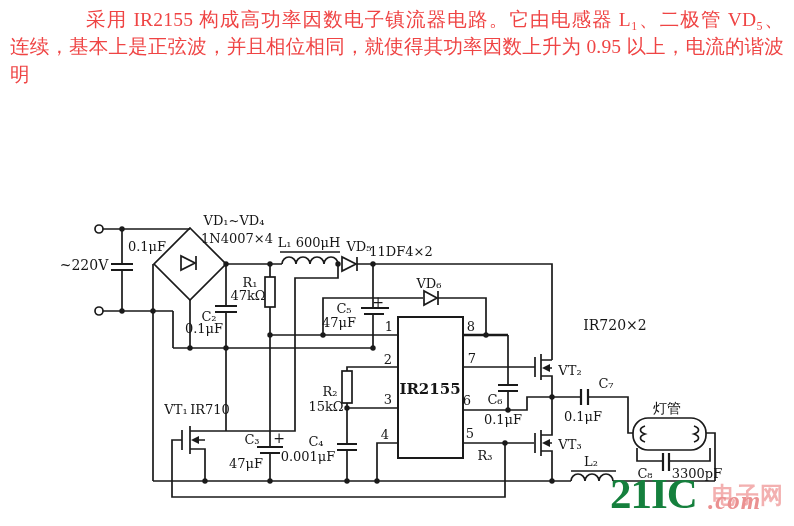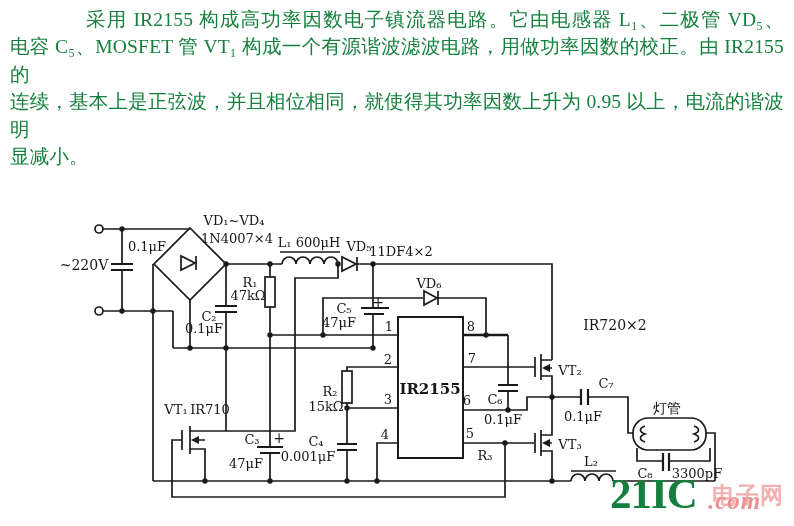--- a/index.html
+++ b/index.html
@@ -4,21 +4,21 @@
 <style>
   html,body{margin:0;padding:0;}
   body{
     width:794px;height:526px;position:relative;overflow:hidden;
     background:#ffffff;
     font-family:"Liberation Serif","DejaVu Serif",serif;
   }
   
   .article{
     position:absolute;left:10px;top:6px;width:774px;
-    font-size:19.5px;line-height:27.4px;color:#15803d;
+    font-size:19.5px;line-height:27.4px;color:#ef4444;
     letter-spacing:0.2px;
   }
   .article .line{
     text-align:justify;
     text-align-last:justify;
     white-space:normal;
   }
   .article .line:first-child{text-indent:76px;}
   .article .line:last-child{text-align-last:left;}
   
@@ -46,23 +46,21 @@
     position:absolute;left:100px;top:30px;
     font-style:italic;font-weight:bold;font-size:25px;line-height:1;
     color:#eb9191;letter-spacing:1px;
   }
 </style>
 </head>
 <body>
 
 <div class="article">
   <div class="line">采用 IR2155 构成高功率因数电子镇流器电路。它由电感器 L₁、二极管 VD₅、</div>
-  <div class="line">电容 C₅、MOSFET 管 VT₁ 构成一个有源谐波滤波电路，用做功率因数的校正。由 IR2155 的</div>
   <div class="line">连续，基本上是正弦波，并且相位相同，就使得其功率因数上升为 0.95 以上，电流的谐波明</div>
-  <div class="line">显减小。</div>
 </div>
 
 <svg class="schematic" viewBox="0 0 794 526" xmlns="http://www.w3.org/2000/svg">
 
   <g stroke="#1a1a1a" stroke-width="1.7" fill="none">
     <path d="M103,229 H190  M103,311 H173
              M122,229 V264  M122,270 V311
              M153,264 V481
              M173,311 V348  M173,348 H373
              M190,300 V348

